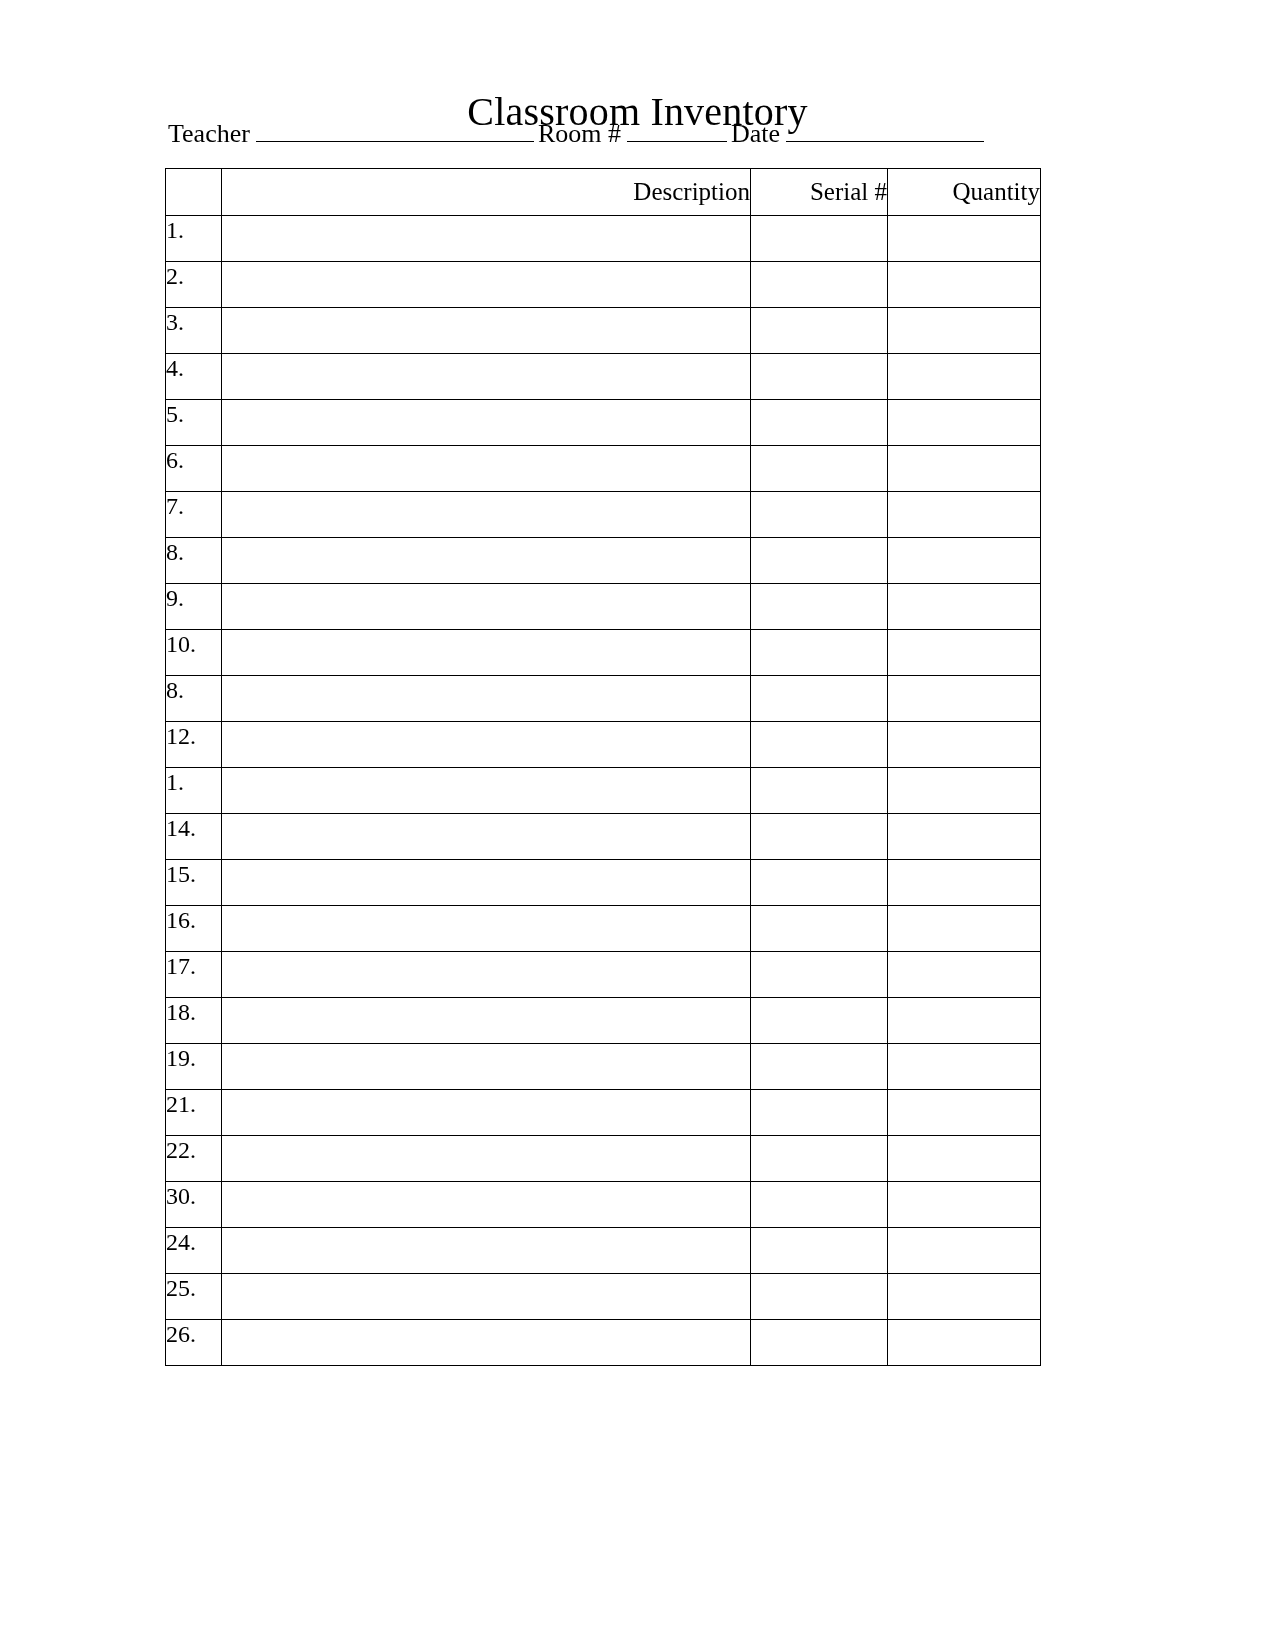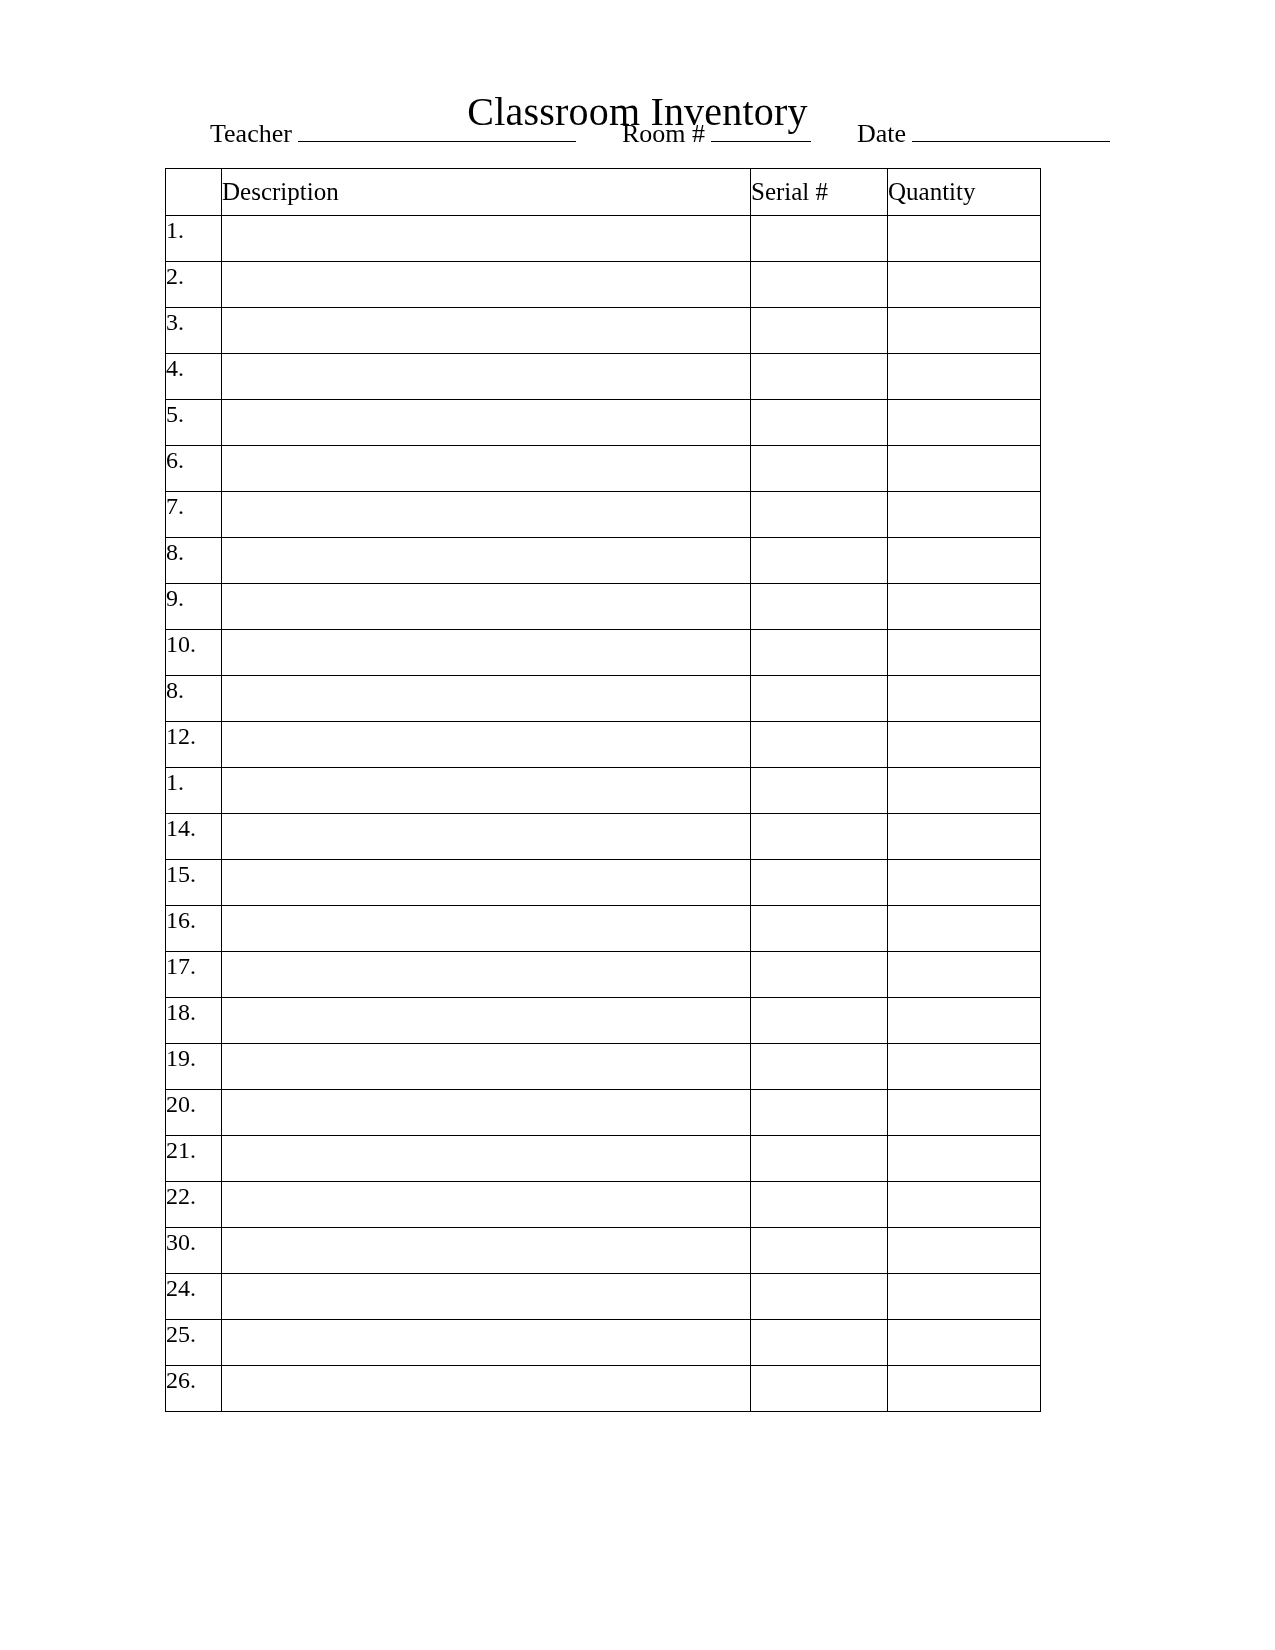--- a/index.html
+++ b/index.html
@@ -40,21 +40,20 @@
     position: absolute;
     left: 168px;
     top: 118px;
     width: 960px;
     font-size: 26px;
     line-height: 32px;
     white-space: nowrap;
   }
   .meta-label {
     display: inline-block;
-    margin-left: 42px;
   }
   .blank-rule {
     display: inline-block;
     border-bottom: 1.5px solid #000;
     height: 20px;
     vertical-align: baseline;
     margin: 0 4px 0 6px;
   }
   .rule-teacher { width: 278px; }
   .rule-room    { width: 100px; }
@@ -75,21 +74,21 @@
 
   table.inventory th,
   table.inventory td {
     border: 1.5px solid #000000;
     padding: 0;
     vertical-align: top;
   }
 
   table.inventory thead th {
     height: 46px;
-    text-align: left;
+    text-align: right;
     vertical-align: middle;
     font-size: 25px;
     font-weight: normal;
   }
 
   table.inventory tbody td {
     height: 45px;
   }
   td.num-cell {
     font-size: 24px;
@@ -237,26 +236,20 @@
           <td class="fill-cell"></td>
           <td class="fill-cell"></td>
         </tr>
         <tr>
           <td class="num-cell">19.</td>
           <td class="fill-cell"></td>
           <td class="fill-cell"></td>
           <td class="fill-cell"></td>
         </tr>
         <tr>
-          <td class="num-cell">20.</td>
-          <td class="fill-cell"></td>
-          <td class="fill-cell"></td>
-          <td class="fill-cell"></td>
-        </tr>
-        <tr>
           <td class="num-cell">21.</td>
           <td class="fill-cell"></td>
           <td class="fill-cell"></td>
           <td class="fill-cell"></td>
         </tr>
         <tr>
           <td class="num-cell">22.</td>
           <td class="fill-cell"></td>
           <td class="fill-cell"></td>
           <td class="fill-cell"></td>

